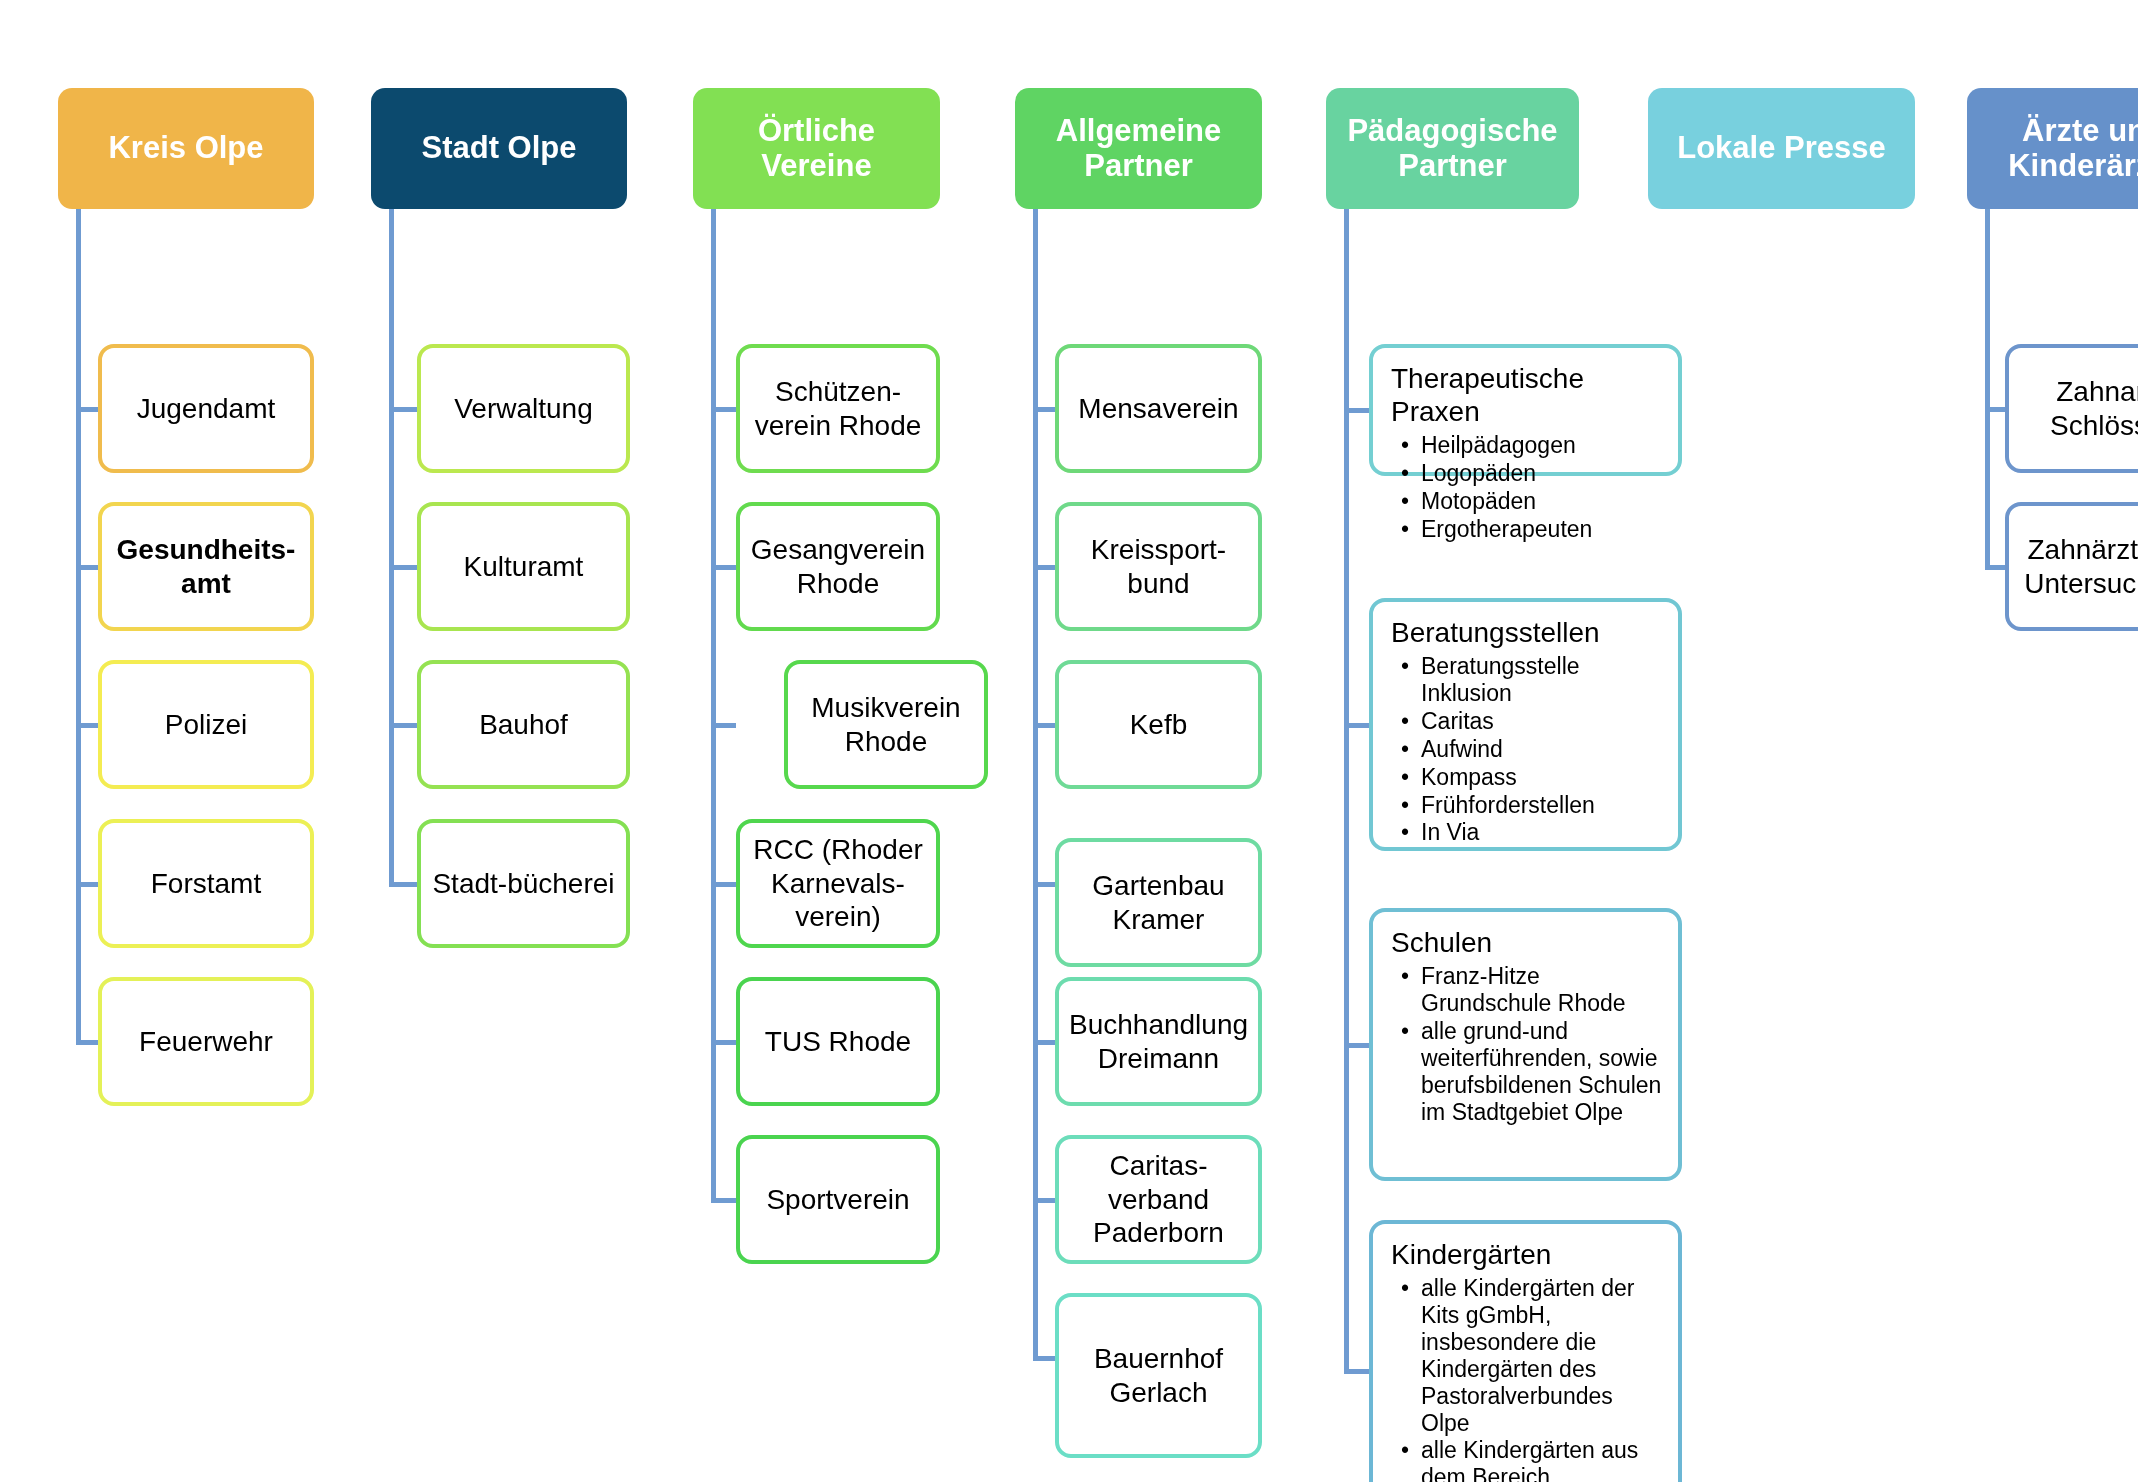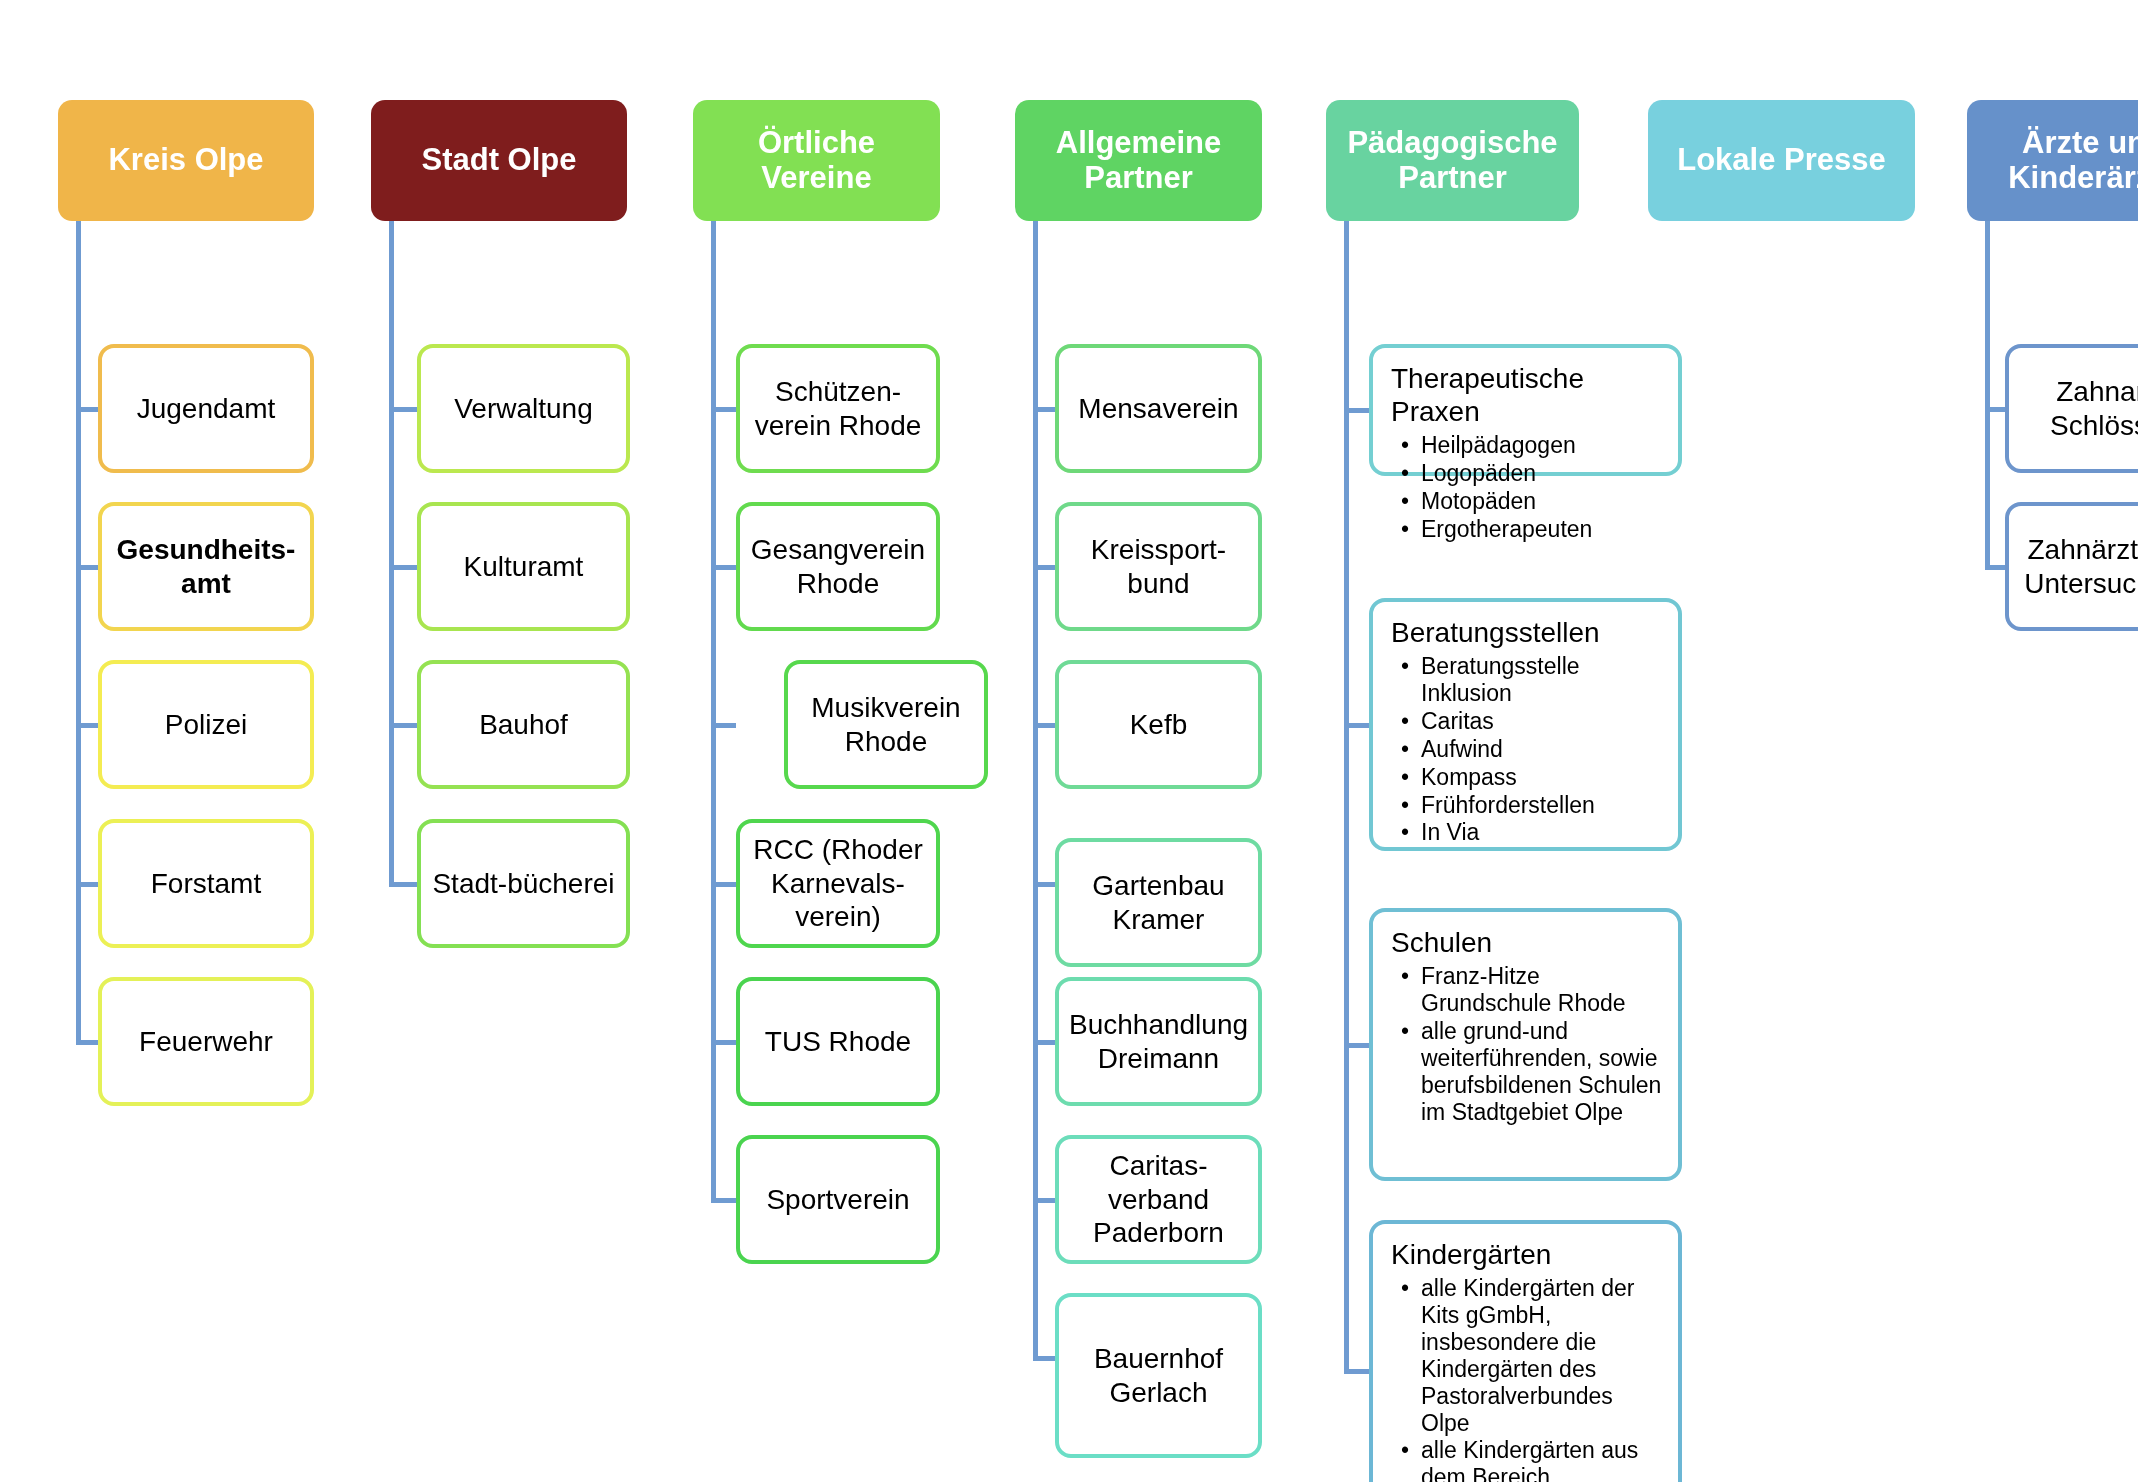--- a/index.html
+++ b/index.html
@@ -32,21 +32,20 @@
     color: #ffffff;
     font-weight: bold;
     font-size: 31px;
     line-height: 1.12;
     display: flex;
     align-items: center;
     justify-content: center;
     text-align: center;
     padding: 6px 10px;
     z-index: 3;
-    margin-top: 12px;
   }
 
   
   .rail {
     position: absolute;
     width: 5px;
     background: #6f9bd1;
     z-index: 1;
   }
   .stub {
@@ -117,21 +116,21 @@
       <div class="node" style="left: 98px; top: 502px; width: 216px; height: 129px; border-color: rgb(242, 213, 79); white-space: pre-line; font-weight: bold;">Gesundheits-
 amt</div>
       <div class="stub" style="left: 76px; top: 722.5px; width: 22px; background: rgb(111, 155, 209);"></div>
       <div class="node" style="left: 98px; top: 660px; width: 216px; height: 129px; border-color: rgb(244, 236, 82); white-space: pre-line;">Polizei</div>
       <div class="stub" style="left: 76px; top: 881.5px; width: 22px; background: rgb(111, 155, 209);"></div>
       <div class="node" style="left: 98px; top: 819px; width: 216px; height: 129px; border-color: rgb(236, 240, 85); white-space: pre-line;">Forstamt</div>
       <div class="stub" style="left: 76px; top: 1039.5px; width: 22px; background: rgb(111, 155, 209);"></div>
       <div class="node" style="left: 98px; top: 977px; width: 216px; height: 129px; border-color: rgb(228, 241, 88); white-space: pre-line;">Feuerwehr</div>
     </div>
     <div class="column" style="left: 0px; top: 0px;">
-      <div class="col-header" style="position: absolute; left: 371px; top: 88px; width: 256px; height: 121px; background: #7f1d1d; white-space: pre-line;">Stadt Olpe</div>
+      <div class="col-header" style="position: absolute; left: 371px; top: 88px; width: 256px; height: 121px; background: #0c4a6e; white-space: pre-line;">Stadt Olpe</div>
       <div class="rail" style="left: 389px; top: 209px; height: 674.5px; background: rgb(111, 155, 209);"></div>
       <div class="stub" style="left: 389px; top: 406.5px; width: 28px; background: rgb(111, 155, 209);"></div>
       <div class="node" style="left: 417px; top: 344px; width: 213px; height: 129px; border-color: rgb(187, 232, 79); white-space: pre-line;">Verwaltung</div>
       <div class="stub" style="left: 389px; top: 564.5px; width: 28px; background: rgb(111, 155, 209);"></div>
       <div class="node" style="left: 417px; top: 502px; width: 213px; height: 129px; border-color: rgb(168, 229, 80); white-space: pre-line;">Kulturamt</div>
       <div class="stub" style="left: 389px; top: 722.5px; width: 28px; background: rgb(111, 155, 209);"></div>
       <div class="node" style="left: 417px; top: 660px; width: 213px; height: 129px; border-color: rgb(149, 226, 82); white-space: pre-line;">Bauhof</div>
       <div class="stub" style="left: 389px; top: 881.5px; width: 28px; background: rgb(111, 155, 209);"></div>
       <div class="node" style="left: 417px; top: 819px; width: 213px; height: 129px; border-color: rgb(132, 224, 83); white-space: pre-line;">Stadt-bücherei</div>
     </div>

